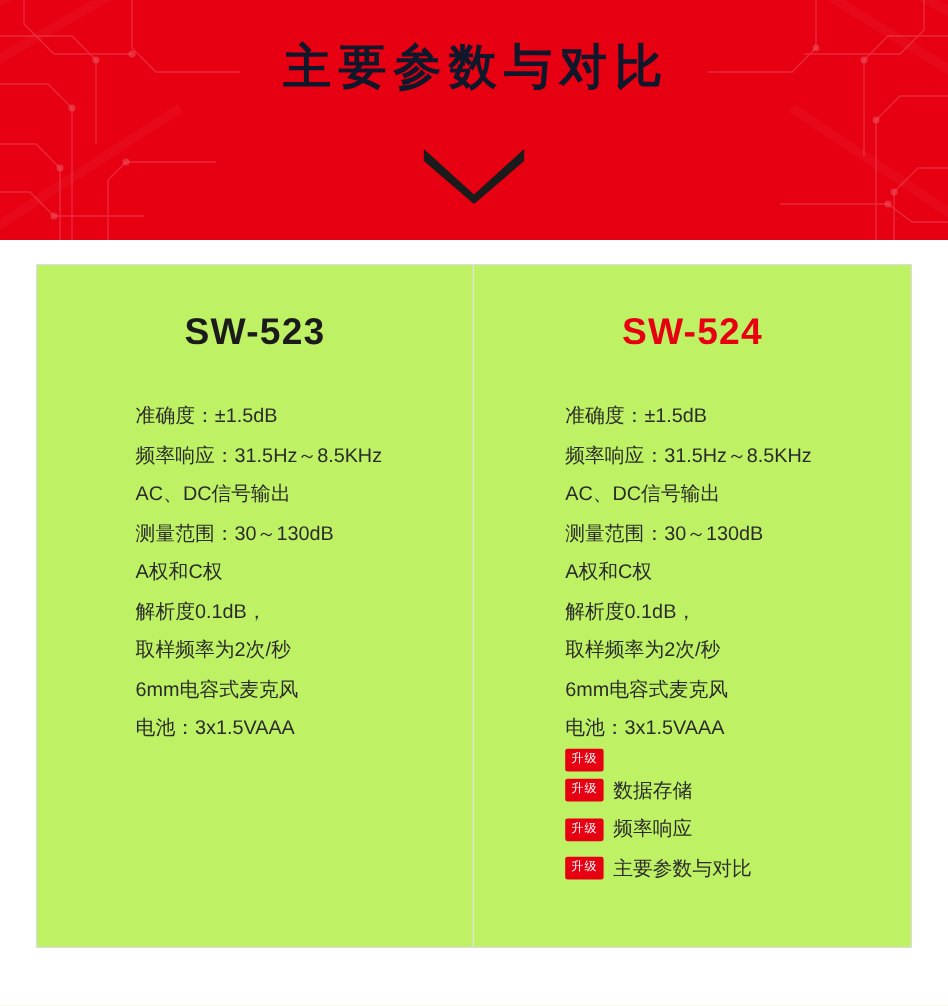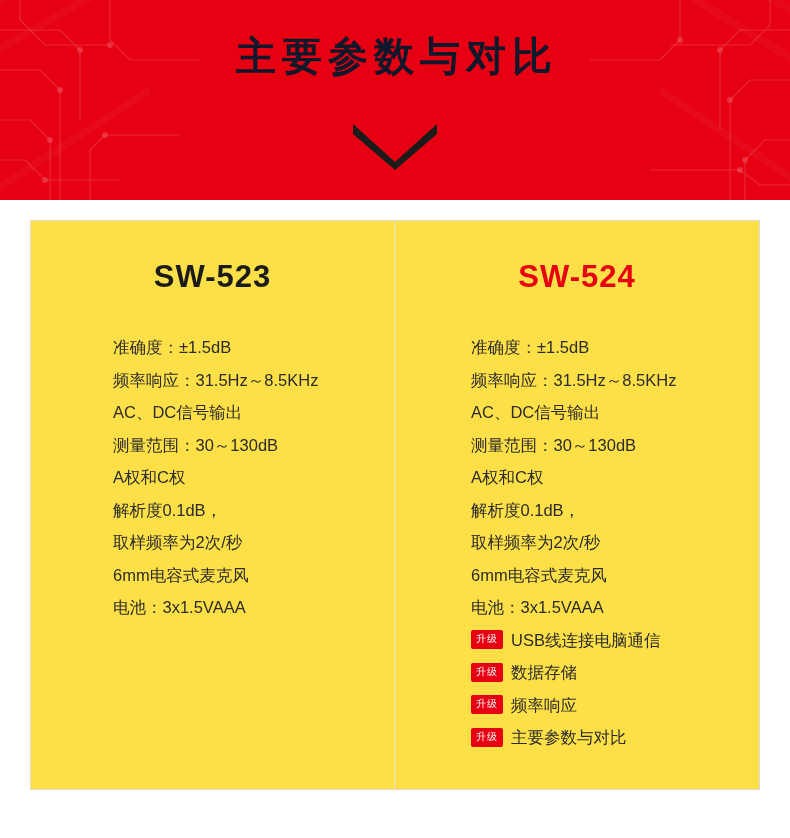--- a/index.html
+++ b/index.html
@@ -64,21 +64,21 @@
     z-index: 4;
   }
 
   
   .card {
     position: relative;
     margin: 20px auto 0 auto;
     width: 730px;
     height: 570px;
     border: 1px solid #dcdcdc;
-    background: #fde047;
+    background: #bef264;
     box-sizing: border-box;
   }
   .card-cols {
     display: flex;
     height: 100%;
   }
   .col {
     flex: 1 1 50%;
     box-sizing: border-box;
     padding: 38px 0 0 0;
@@ -220,21 +220,20 @@
         <li class="spec-item">AC、DC信号输出</li>
         <li class="spec-item">测量范围：30～130dB</li>
         <li class="spec-item">A权和C权</li>
         <li class="spec-item">解析度0.1dB，</li>
         <li class="spec-item">取样频率为2次/秒</li>
         <li class="spec-item">6mm电容式麦克风</li>
         <li class="spec-item">电池：3x1.5VAAA</li>
 
         <li class="spec-item upgrade">
           <span class="badge">升级</span>
-          <span class="upgrade-text">USB线连接电脑通信</span>
         </li>
         <li class="spec-item upgrade">
           <span class="badge">升级</span>
           <span class="upgrade-text">数据存储</span>
         </li>
         <li class="spec-item upgrade">
           <span class="badge">升级</span>
           <span class="upgrade-text">频率响应</span>
         </li>
         <li class="spec-item upgrade">

